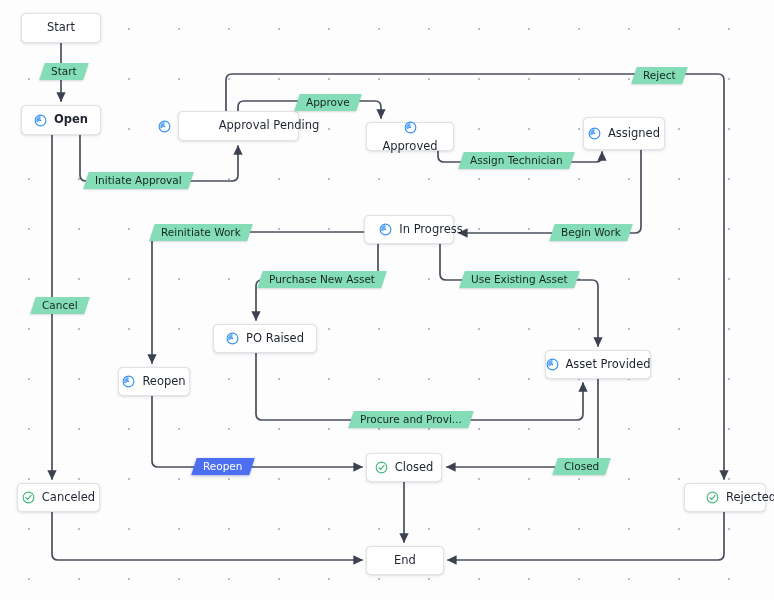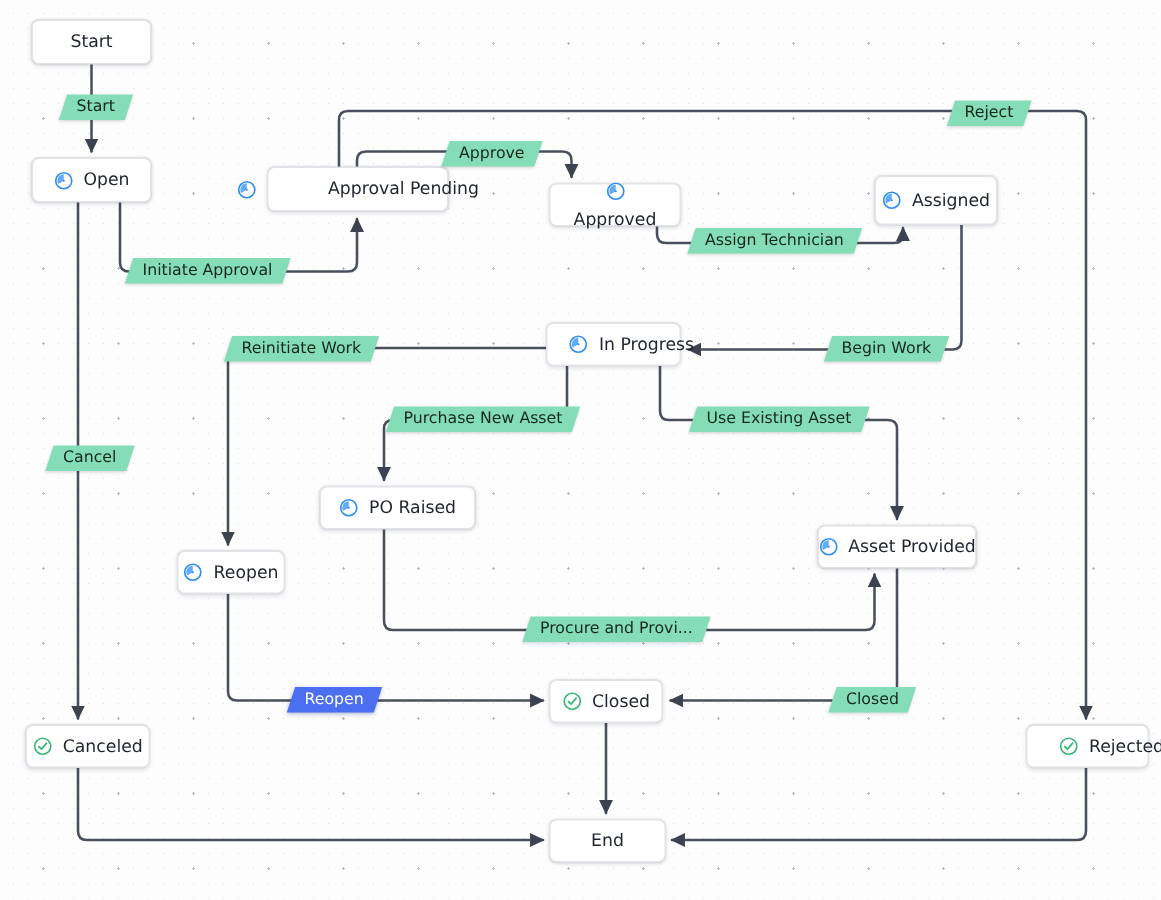--- a/index.html
+++ b/index.html
@@ -118,21 +118,21 @@
       <path d="M 52 512 L 52 554 Q 52 560 58 560 L 362 560"></path>
 
       <path d="M 724 512 L 724 554 Q 724 560 718 560 L 448 560"></path>
     </g>
   </svg>
 
   <div id="nodes">
       <div class="node" style="left: 21px; top: 13px; width: 80px; height: 30px;">
         <span class="node-label">Start</span>
       </div>
-      <div class="node" style="left: 21px; top: 105px; width: 80px; height: 30px;">
+      <div class="node" style="left: 21px; top: 105px; width: 80px; height: 30px; font-weight: bold;">
         <svg class="node-icon" viewBox="0 0 16 16">
           <circle cx="8" cy="8" r="6.6" fill="#ffffff" stroke="#2f8ef4" stroke-width="1.35"></circle>
           <path d="M 8 8 L 8 2.6 A 5.4 5.4 0 0 0 3.4 10.6 Z" fill="#2f8ef4" opacity="0.75"></path>
           <circle cx="8" cy="8" r="0.9" fill="#2f8ef4"></circle>
         </svg>
         <span class="node-label">Open</span>
       </div>
       <div class="node" style="left: 178px; top: 111px; width: 121px; height: 30px; gap: 48px;">
         <svg class="node-icon" viewBox="0 0 16 16">
           <circle cx="8" cy="8" r="6.6" fill="#ffffff" stroke="#2f8ef4" stroke-width="1.35"></circle>

